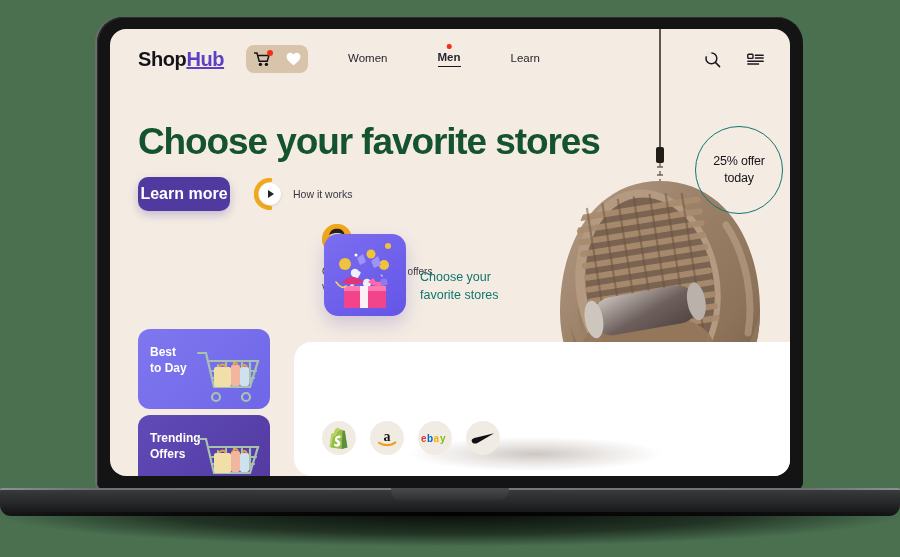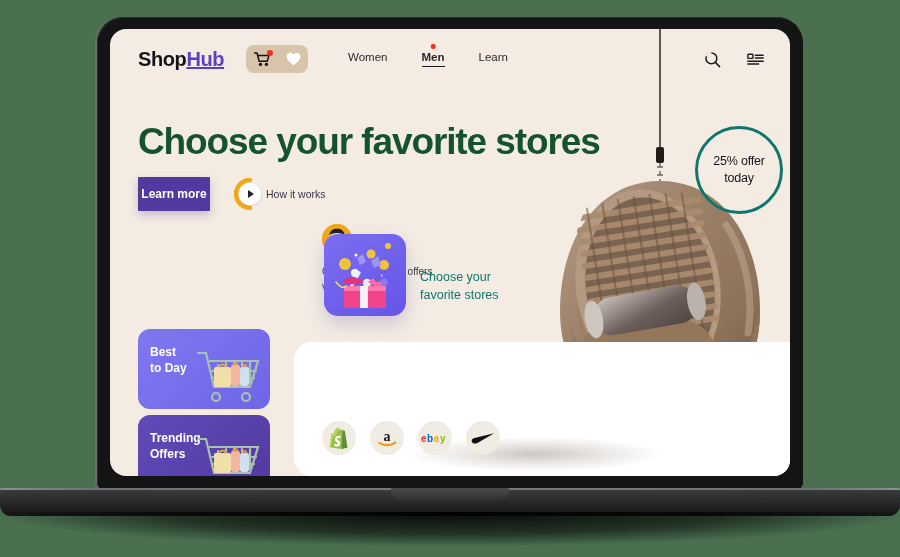--- a/index.html
+++ b/index.html
@@ -73,21 +73,21 @@
     border-radius: 8px;
     display: flex; align-items: center; justify-content: space-around;
     position: relative;
   }
   .cart-icon { position: relative; width: 17px; height: 15px; }
   .cart-dot {
     position: absolute; right: -2px; top: -2px;
     width: 6px; height: 6px; border-radius: 50%; background: #f0301c;
   }
   .heart-icon { width: 15px; height: 14px; }
-  .nav-links { display: flex; gap: 34px; margin-left: 40px; }
+  .nav-links { display: flex; align-items: center; gap: 50px; margin-left: 40px; }
   .nav-link {
     font-size: 11.5px; color: #2a2630; position: relative;
     padding-bottom: 3px; white-space: nowrap;
   }
   .nav-link.active { font-weight: bold; border-bottom: 1.6px solid #1a1720; }
   .nav-link .reddot {
     position: absolute; left: 50%; top: -7px; transform: translateX(-50%);
     width: 4.5px; height: 4.5px; border-radius: 50%; background: #f0301c;
   }
   .nav-right { margin-left: auto; margin-right: 26px; display: flex; align-items: center; gap: 26px; }
@@ -97,24 +97,24 @@
   .hero-title {
     position: absolute; left: 28px; top: 92px;
     font-size: 37px; letter-spacing: -1.1px;
     color: #14532d; white-space: nowrap;
   }
   .cta-row {
     position: absolute; left: 28px; top: 148px;
     display: flex; align-items: center;
   }
   .btn-learn {
-    width: 72px; height: 34px;
+    width: 92px; height: 34px;
     background: #50399f; color: #fff;
-    border: none; border-radius: 1px;
-    font-size: 12px; font-weight: bold;
+    border: none; border-radius: 10px;
+    font-size: 16px; font-weight: bold;
     font-family: "Liberation Sans", sans-serif;
     cursor: pointer;
     box-shadow: 0 4px 10px rgba(80,57,159,0.28);
   }
   .how-wrap { display: flex; align-items: center; margin-left: 24px; }
   .play-ring { position: relative; width: 32px; height: 32px; }
   .play-ring svg { position: absolute; left: 0; top: 0; }
   .play-circle {
     position: absolute; left: 5px; top: 5px;
     width: 22px; height: 22px; border-radius: 50%;
@@ -122,21 +122,21 @@
     display: flex; align-items: center; justify-content: center;
     box-shadow: 0 1px 3px rgba(0,0,0,0.12);
   }
   .play-tri {
     width: 0; height: 0;
     border-left: 6px solid #23202b;
     border-top: 4px solid transparent;
     border-bottom: 4px solid transparent;
     margin-left: 2px;
   }
-  .how-label { margin-left: 0; font-size: 10.5px; color: #3a3543; white-space: nowrap; }
+  .how-label { margin-left: 7px; font-size: 10.5px; color: #3a3543; white-space: nowrap; }
 
   
   .promo-note { position: absolute; left: 212px; top: 195px; }
   .avatar {
     width: 30px; height: 30px; border-radius: 50%;
     background: #f2a81b; overflow: hidden; position: relative;
   }
   .promo-text {
     margin-top: 11px;
     font-size: 10px; line-height: 1.45; color: #3d3a46; white-space: nowrap;
@@ -186,21 +186,21 @@
     width: 34px; height: 34px; border-radius: 50%;
     background: #f1ece3;
     display: flex; align-items: center; justify-content: center;
     overflow: hidden;
   }
 
   
   .offer-badge {
     position: absolute; left: 585px; top: 97px;
     width: 88px; height: 88px; border-radius: 50%;
-    border: 3px solid #0f766e;
+    border: 1px solid #0f766e;
     display: flex; align-items: center; justify-content: center;
     text-align: center;
   }
   .offer-badge span {
     font-size: 12.5px; line-height: 1.35; color: #16131b; letter-spacing: -0.2px;
   }
 
   
   .chair-wrap { position: absolute; left: 420px; top: 0px; width: 260px; height: 420px; }
 </style>

